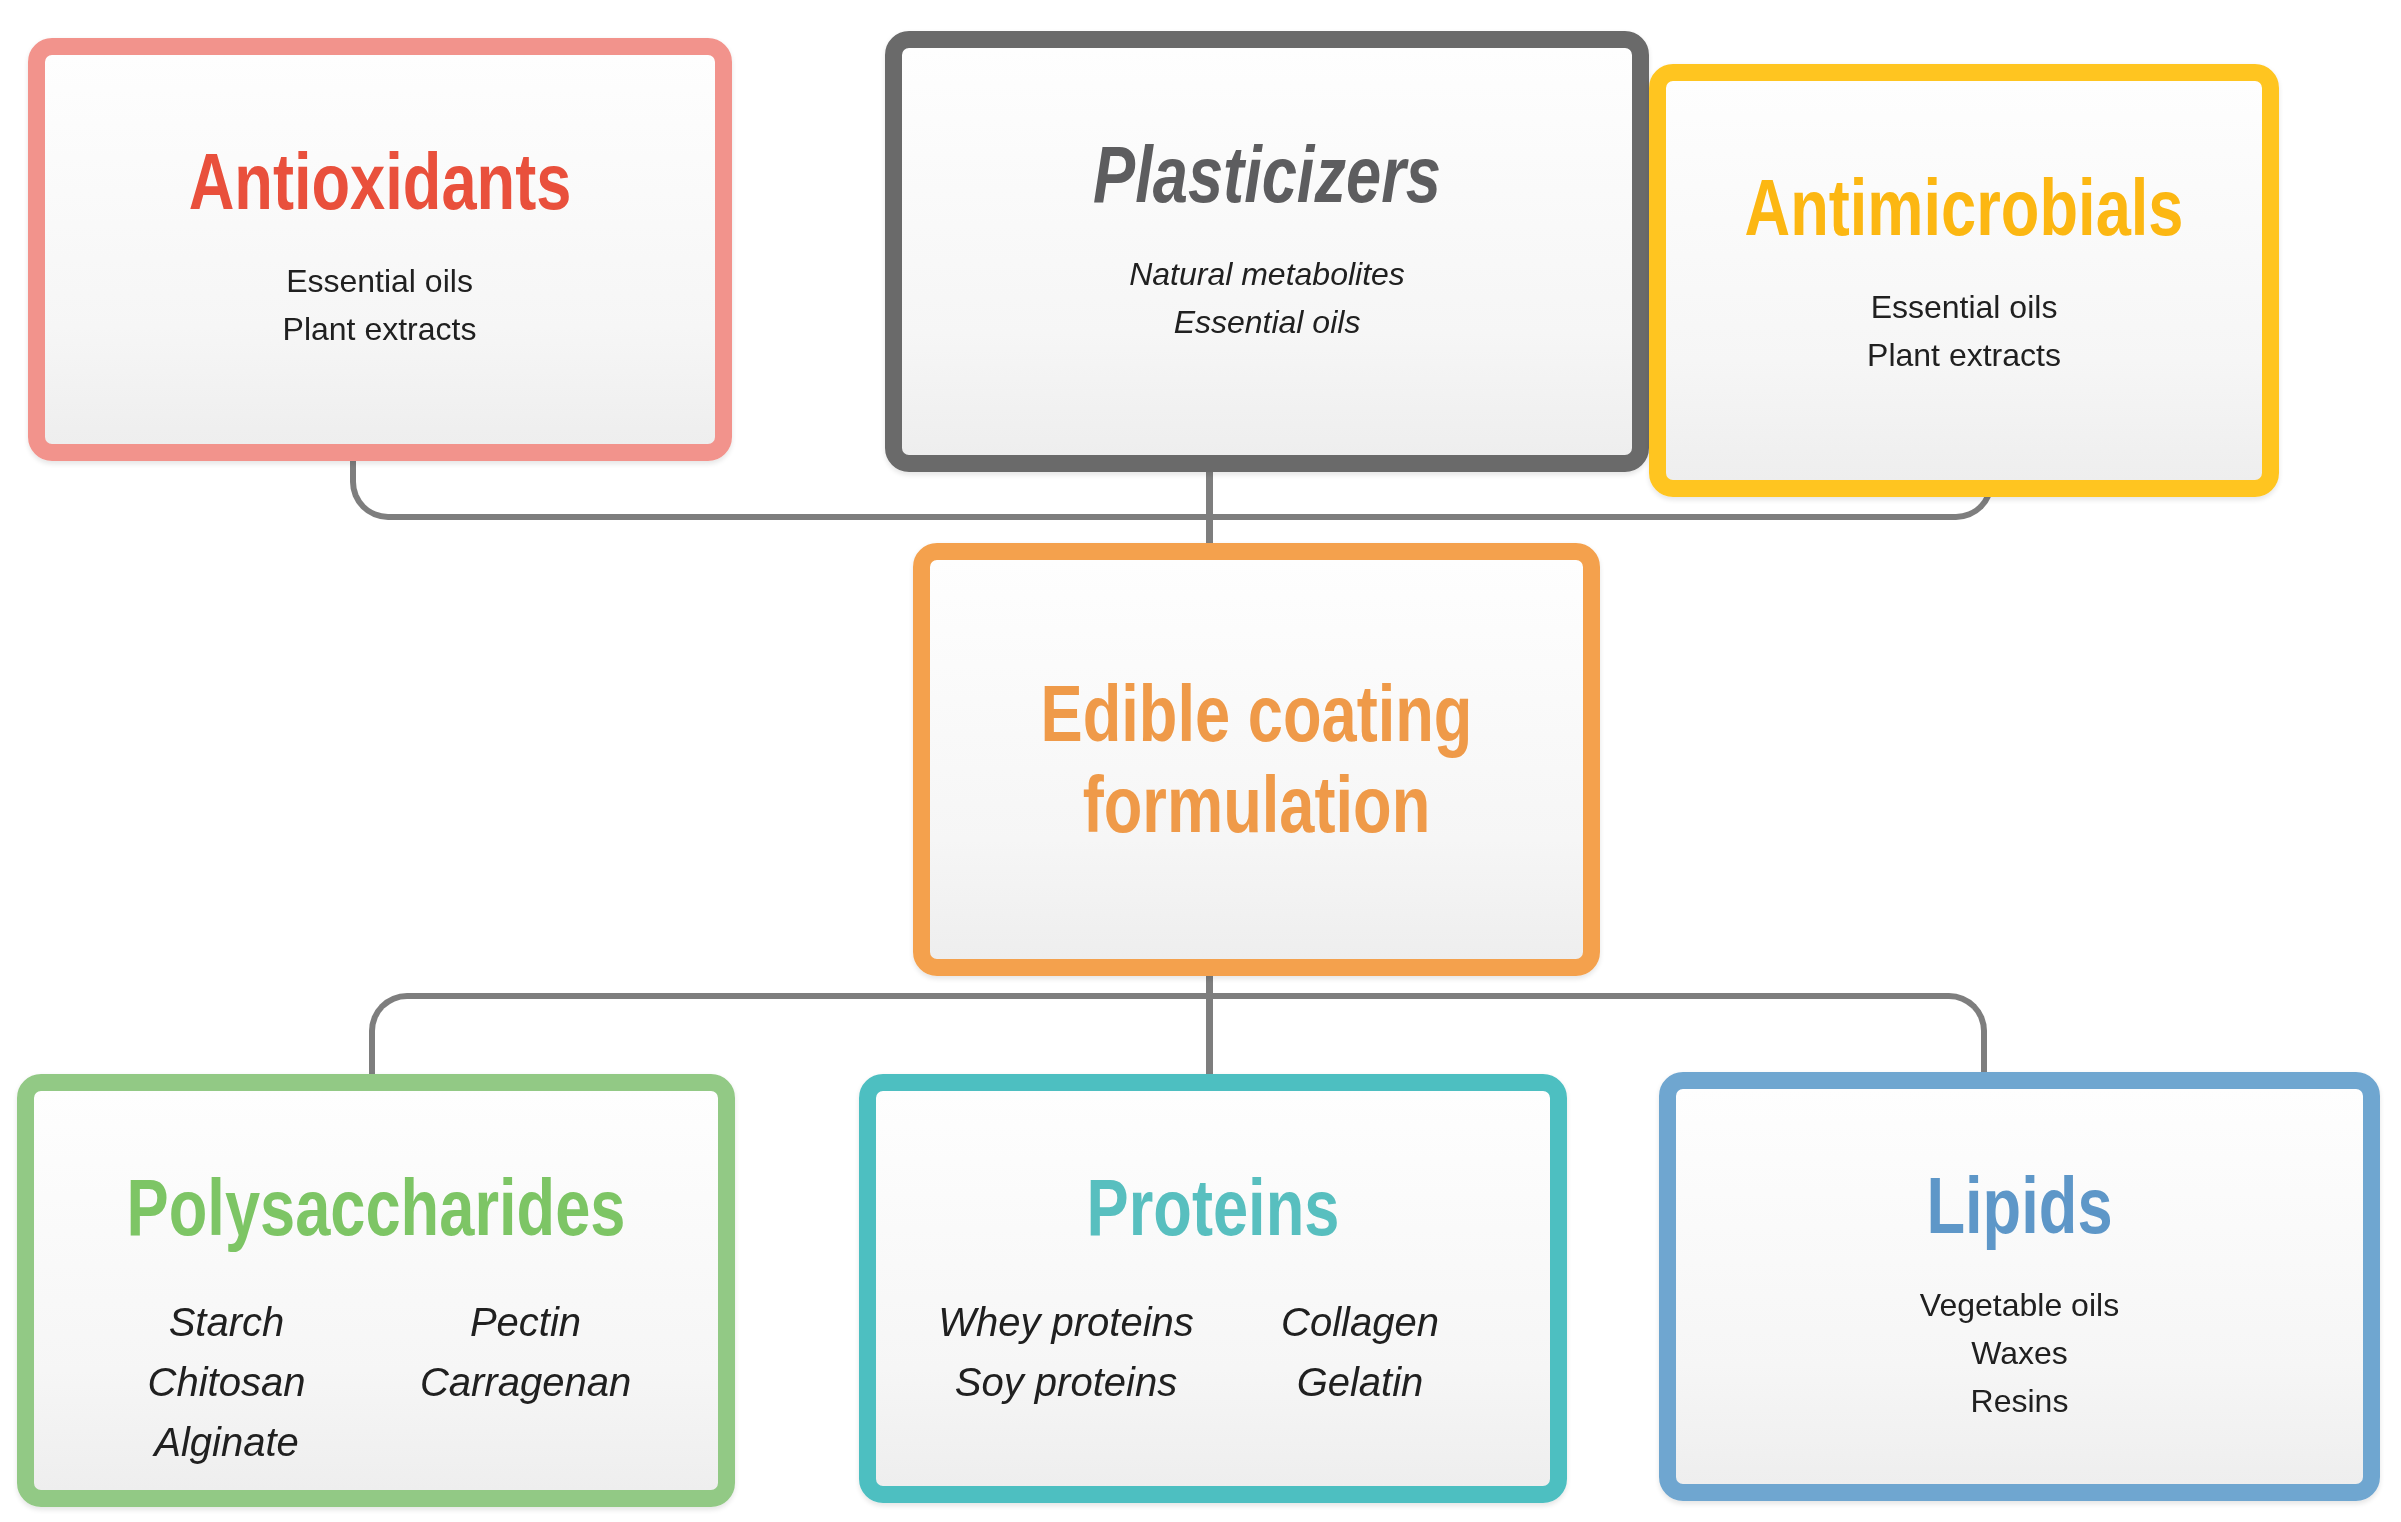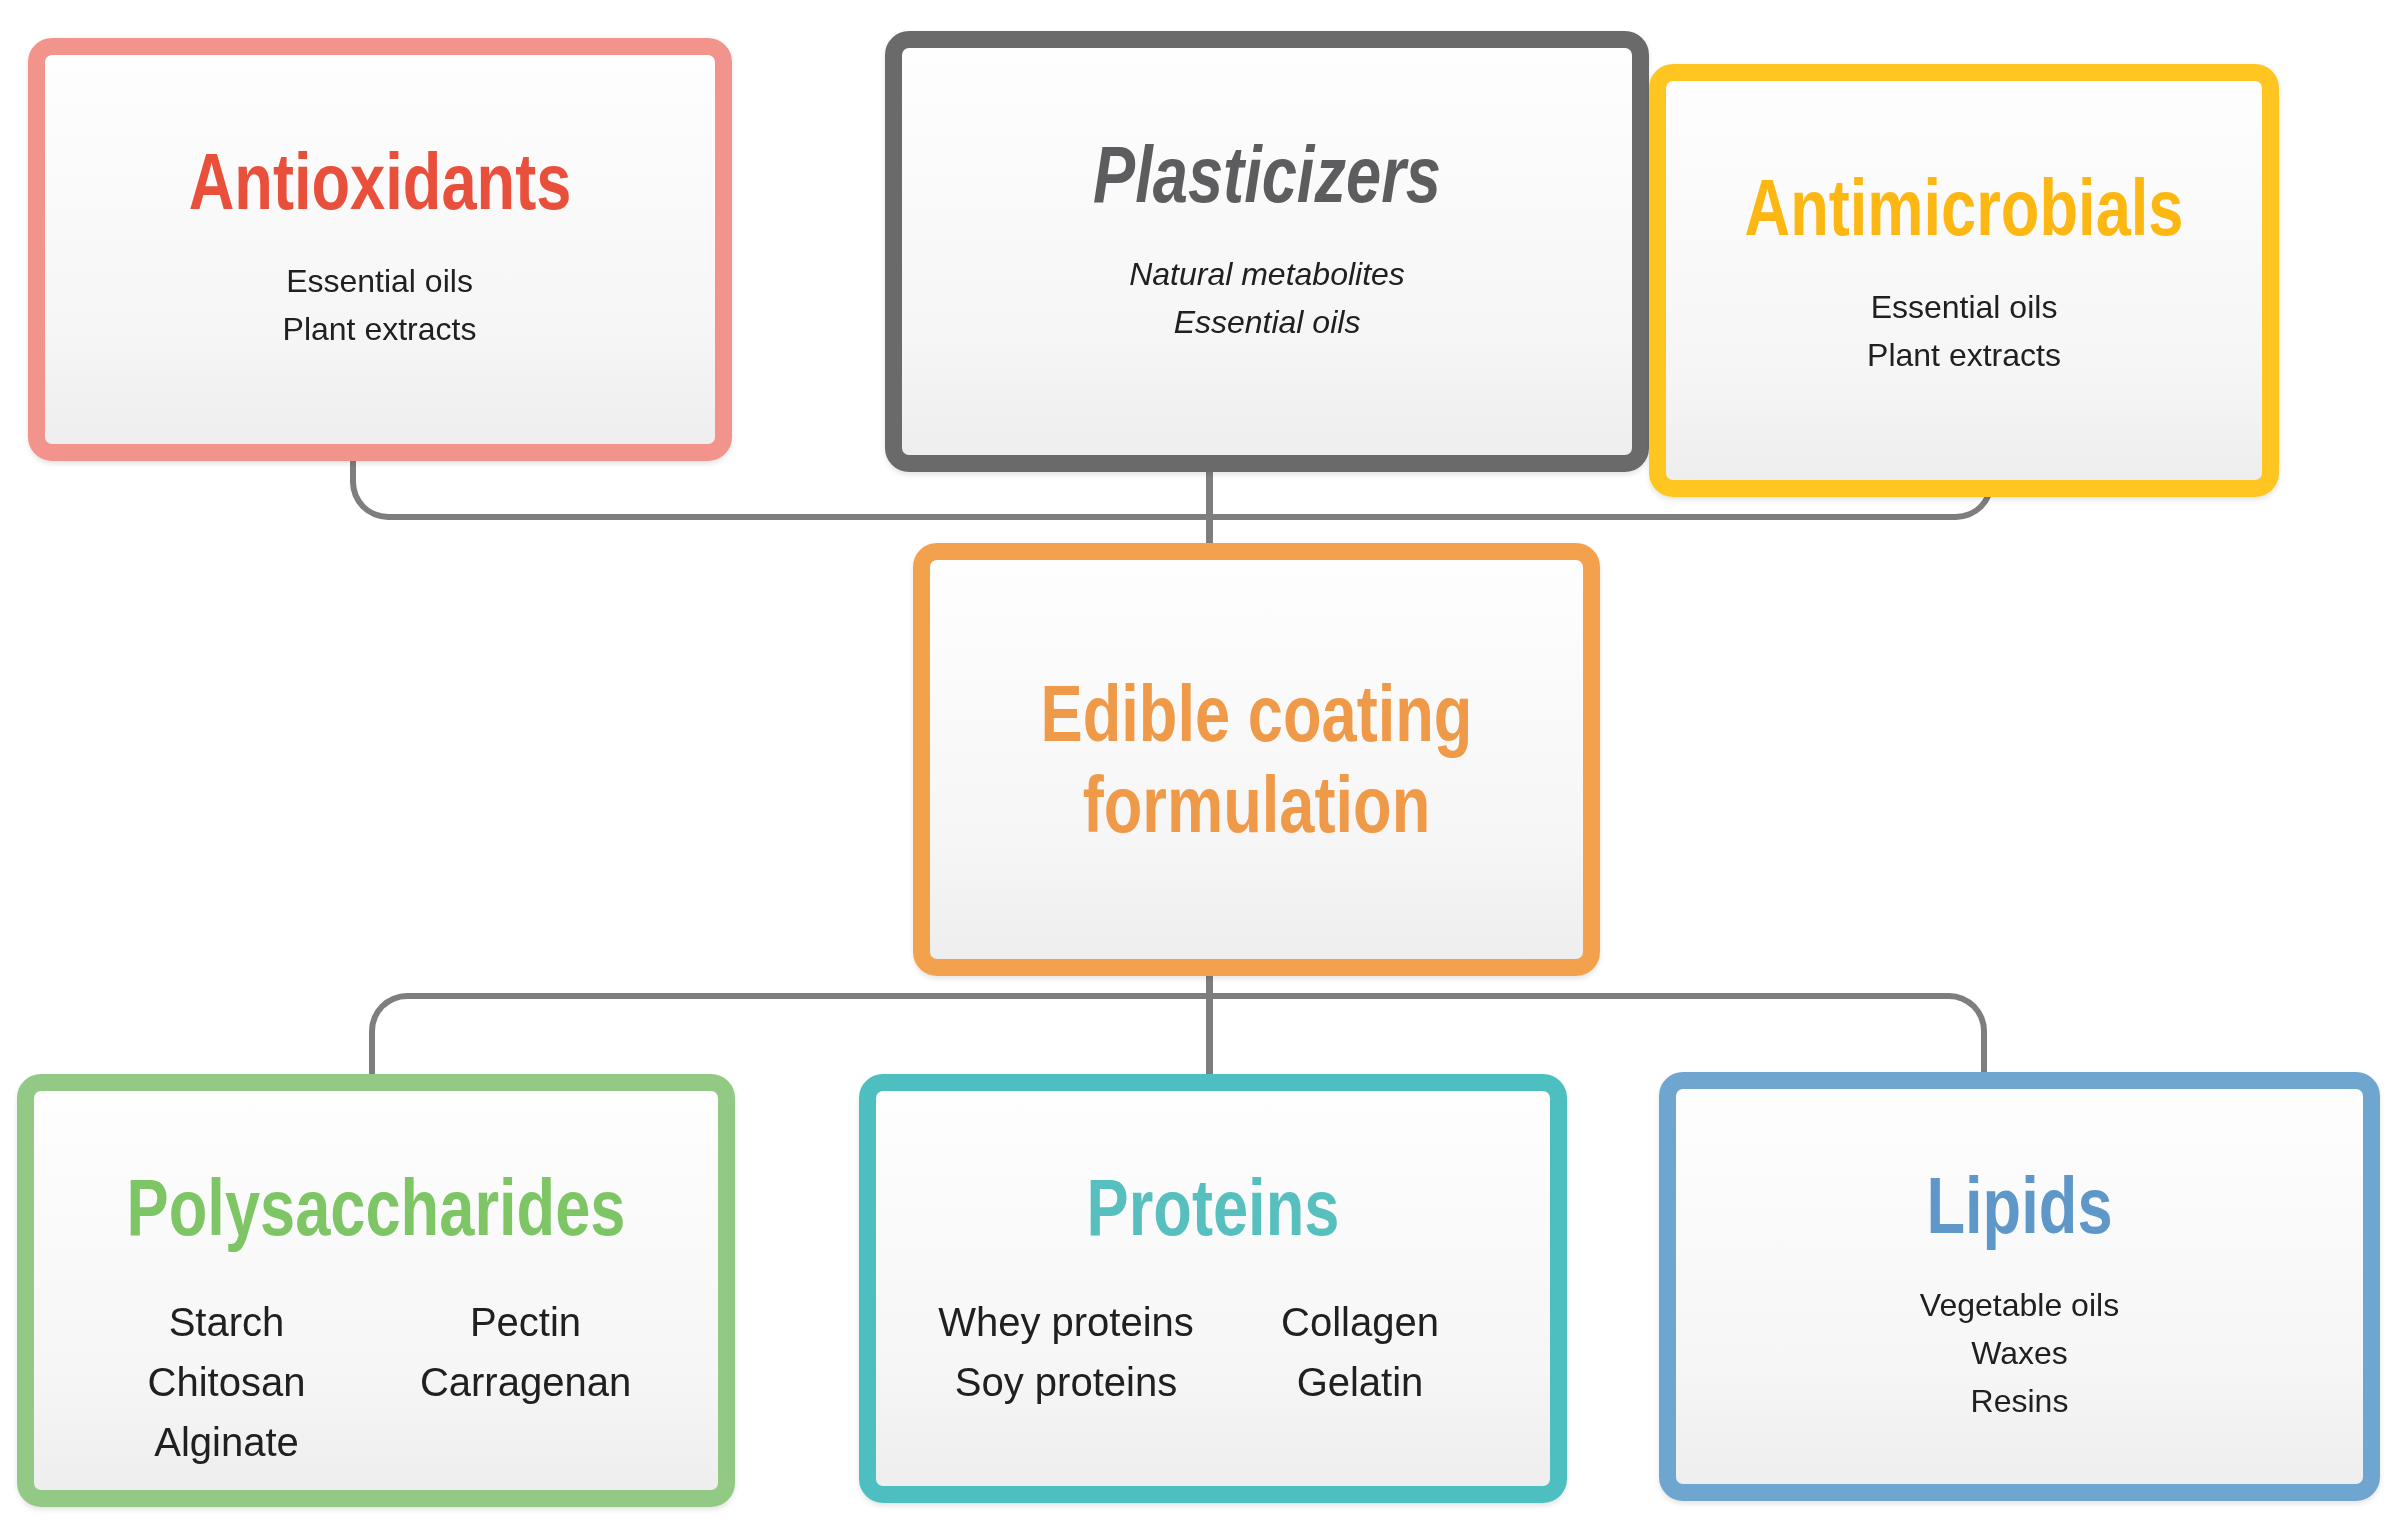--- a/index.html
+++ b/index.html
@@ -52,21 +52,21 @@
     align-items: center;
     justify-content: center;
     margin-left: 44px;
   }
   .cols {
     display: flex;
     margin-top: 38px;
     padding: 0 43px;
   }
   .col { flex: 1 1 0; font-size: 40px; line-height: 1.5; color: #202020; }
-  .col .line { display: block; }
+  .col .line { display: block; font-style: italic; }
 
   
   .connector { position: absolute; box-sizing: border-box; }
   .bracket-down {            
     left: 350px; top: 455px;
     width: 1644px; height: 65px;
     border-style: solid;
     border-color: #7e7e7e;
     border-width: 0 6.9px 6.9px 6.9px;
     border-radius: 0 0 38px 38px;

